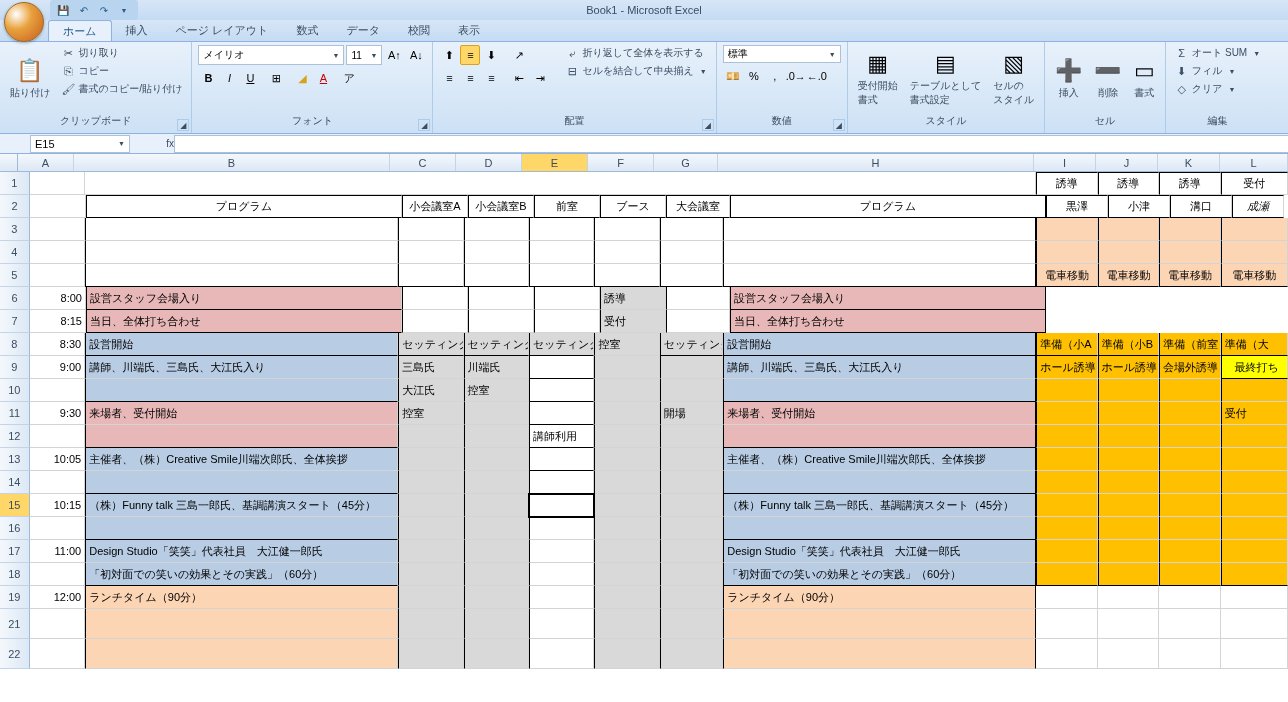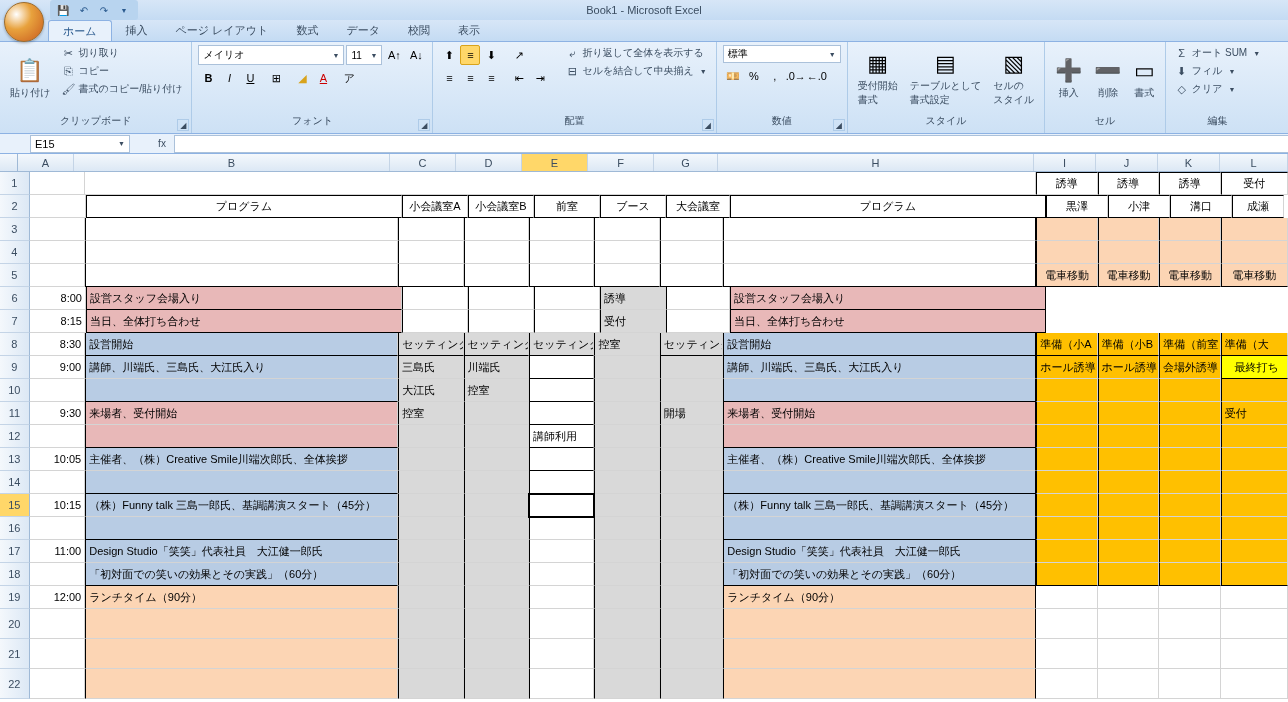--- a/index.html
+++ b/index.html
@@ -38,21 +38,21 @@
 .btn-row { display: flex; gap: 1px; }
 .ribbon-btn { width: 20px; height: 20px; display: flex; align-items: center; justify-content: center; font-size: 11px; border: 1px solid transparent; cursor: pointer; }
 .ribbon-btn.active { background: #ffd769; border-color: #d8a31c; border-radius: 2px; }
 
 .launcher { position: absolute; bottom: 2px; right: 2px; width: 12px; height: 12px; font-size: 8px; color: #3b4d61; border: 1px solid #aecbe8; display: flex; align-items: center; justify-content: center; }
 
 
 .formula-bar { height: 20px; background: #e8f1fb; border-bottom: 1px solid #8db2e3; display: flex; align-items: center; }
 .name-box { width: 100px; height: 18px; background: #fff; border: 1px solid #abc1da; font-size: 11px; padding: 0 4px; margin-left: 30px; display: flex; align-items: center; justify-content: space-between; }
 .fx-area { display: flex; align-items: center; margin-left: 20px; }
-.fx-btn { width: 24px; font-size: 10px; color: #3b4d61; text-align: center; }
+.fx-btn { width: 24px; font-size: 10px; color: #3b4d61; text-align: right; }
 .formula-input { flex: 1; height: 18px; border: 1px solid #abc1da; border-right: none; background: #fff; }
 
 
 .grid-area { position: relative; overflow: hidden; height: 548px; }
 .col-headers { display: flex; height: 18px; background: linear-gradient(#f4f8fc, #dce8f5); border-bottom: 1px solid #9fb9d6; }
 .select-all { width: 30px; border-right: 1px solid #9fb9d6; background: linear-gradient(#f4f8fc, #dce8f5);}
 .col-h { border-right: 1px solid #c4d4e6; display: flex; align-items: center; justify-content: center; font-size: 11px; color: #3b4d61; }
 .col-h.sel { background: #ffd769; }
 
 .rows { }
@@ -328,21 +328,21 @@
         <div class="cell ca b-t b-l b-b" style="width: 316px;">プログラム</div>
         <div class="cell ca b-t b-l b-b" style="width: 66px;">小会議室A</div>
         <div class="cell ca b-t b-l b-b" style="width: 66px;">小会議室B</div>
         <div class="cell ca b-t b-l b-b" style="width: 66px;">前室</div>
         <div class="cell ca b-t b-l b-b" style="width: 66px;">ブース</div>
         <div class="cell ca b-t b-l b-b" style="width: 64px;">大会議室</div>
         <div class="cell ca b-t b-l b-b b-r" style="width: 316px;">プログラム</div>
         <div class="cell ca b-t b-l b-b" style="width: 62px;">黒澤</div>
         <div class="cell ca b-t b-l b-b" style="width: 62px;">小津</div>
         <div class="cell ca b-t b-l b-b" style="width: 62px;">溝口</div>
-        <div class="cell ca b-t b-l b-b" style="width: 52px;">成瀬</div>
+        <div class="cell ca b-t b-l b-b" style="width: 52px; font-style: italic;">成瀬</div>
       </div>
       <div class="row">
         <div class="row-h">3</div>
         <div class="cell  " style="width: 56px;"></div>
         <div class="cell  b-l" style="width: 316px;"></div>
         <div class="cell  b-l" style="width: 66px;"></div>
         <div class="cell  b-l" style="width: 66px;"></div>
         <div class="cell  b-l" style="width: 66px;"></div>
         <div class="cell  b-l" style="width: 66px;"></div>
         <div class="cell  b-l" style="width: 64px;"></div>
@@ -578,35 +578,20 @@
         <div class="cell  b-l" style="width: 66px;"></div>
         <div class="cell bg-gray b-l" style="width: 66px;"></div>
         <div class="cell bg-gray b-l" style="width: 64px;"></div>
         <div class="cell bg-peach b-l b-r" style="width: 316px;">ランチタイム（90分）</div>
         <div class="cell  " style="width: 62px;"></div>
         <div class="cell  " style="width: 62px;"></div>
         <div class="cell  " style="width: 62px;"></div>
         <div class="cell  " style="width: 68px;"></div>
       </div>
       <div class="row" style="height: 30px;">
-        <div class="row-h">20</div>
-        <div class="cell  " style="width: 56px;"></div>
-        <div class="cell bg-peach b-l" style="width: 316px;"></div>
-        <div class="cell bg-gray b-l" style="width: 66px;"></div>
-        <div class="cell bg-gray b-l" style="width: 66px;"></div>
-        <div class="cell  b-l" style="width: 66px;"></div>
-        <div class="cell bg-gray b-l" style="width: 66px;"></div>
-        <div class="cell bg-gray b-l" style="width: 64px;"></div>
-        <div class="cell bg-peach b-l b-r" style="width: 316px;"></div>
-        <div class="cell  " style="width: 62px;"></div>
-        <div class="cell  " style="width: 62px;"></div>
-        <div class="cell  " style="width: 62px;"></div>
-        <div class="cell  " style="width: 68px;"></div>
-      </div>
-      <div class="row" style="height: 30px;">
         <div class="row-h">21</div>
         <div class="cell  " style="width: 56px;"></div>
         <div class="cell bg-peach b-l" style="width: 316px;"></div>
         <div class="cell bg-gray b-l" style="width: 66px;"></div>
         <div class="cell bg-gray b-l" style="width: 66px;"></div>
         <div class="cell  b-l" style="width: 66px;"></div>
         <div class="cell bg-gray b-l" style="width: 66px;"></div>
         <div class="cell bg-gray b-l" style="width: 64px;"></div>
         <div class="cell bg-peach b-l b-r" style="width: 316px;"></div>
         <div class="cell  " style="width: 62px;"></div>

